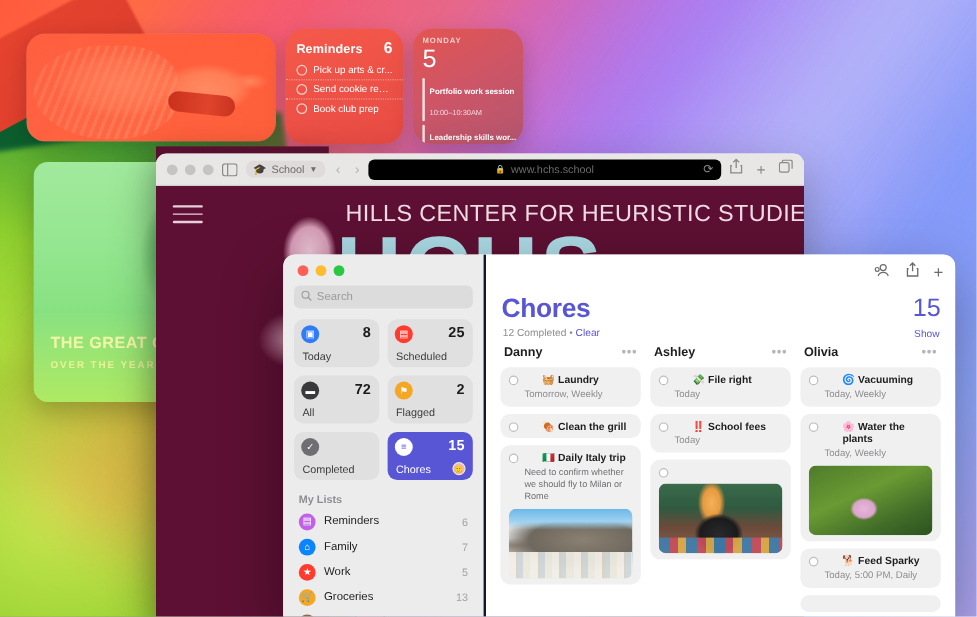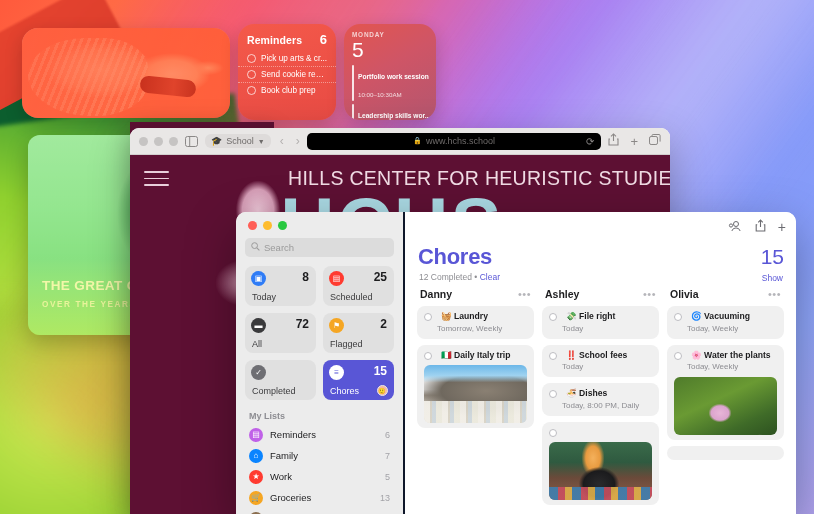--- a/index.html
+++ b/index.html
@@ -259,21 +259,21 @@
   .rm-cnt { position:absolute; right:12px; top:33px; color:#5956d6; font-size:21px; font-weight:400;}
   .rm-show { position:absolute; right:13px; top:61px; color:#5956d6; font-size:8.5px;}
   .rm-cols { position:absolute; left:0; right:0; top:74px; bottom:0; display:flex; padding:0 8px; }
   .rm-col { flex:1; min-width:0; padding:0 4px; }
   .col-head { display:flex; align-items:flex-start; justify-content:space-between; padding:2px 3px 6px; }
   .col-head .ch-name { font-size:10.5px; font-weight:700; color:#1d1d1f; }
   .col-head .ch-dots { color:#b5b5ba; font-size:11px; letter-spacing:.5px; }
   .task {
     background:#f0f0f0; border-radius:8px; padding:5px 7px; margin-bottom:6px; position:relative;
   }
-  .task .t-row { display:flex; gap:9px; align-items:flex-start; }
+  .task .t-row { display:flex; gap:20px; align-items:flex-start; }
   .t-circ { width:8px; height:8px; border-radius:50%; border:1px solid #bdbdc2; flex:0 0 auto; margin-top:2px; background:#fff;}
   .t-title { font-size:8.6px; font-weight:700; color:#1d1d1f; line-height:1.25; }
   .t-sub { font-size:8px; color:#8d8d92; margin:2px 0 0 13px; line-height:1.25;}
   .t-note { font-size:7.6px; color:#6f6f74; margin:2px 0 0 13px; line-height:1.3;}
   .t-badge {
     position:absolute; right:6px; bottom:5px; background:#fff; border:1px solid #dcdcdc;
     border-radius:3px; font-size:6px; color:#6b6b70; padding:1px 3px; line-height:1;
   }
   .t-img { margin:5px 0 0 0; height:58px; border-radius:6px; overflow:hidden; position:relative; }
   .img-greece {
@@ -566,22 +566,29 @@
           <div class="task">
             <div class="t-row">
                 <span class="t-circ"></span>
               <span class="t-title"><span>🧺</span> <span>Laundry</span></span>
               </div>
             <div class="t-sub">Tomorrow, Weekly</div>
           </div>
           <div class="task">
             <div class="t-row">
                 <span class="t-circ"></span>
+              <span class="t-title"><span>🍖</span> <span>Clean the grill</span></span>
+              </div>
+          </div>
+          <div class="task">
+            <div class="t-row">
+                <span class="t-circ"></span>
               <span class="t-title"><span>🇮🇹</span> <span>Daily Italy trip</span></span>
               </div>
+            <div class="t-note">Need to confirm whether we should fly to Milan or Rome</div>
             <div class="t-img">
                 <div class="img-greece"></div>
               </div>
           </div>
         </div>
 
         <div class="rm-col">
           <div class="col-head">
             <span class="ch-name">Ashley</span>
             <span class="ch-dots">•••</span>
@@ -596,27 +603,20 @@
           <div class="task">
             <div class="t-row">
                 <span class="t-circ"></span>
               <span class="t-title"><span>‼️</span> <span>School fees</span></span>
               </div>
             <div class="t-sub">Today</div>
           </div>
           <div class="task">
             <div class="t-row">
                 <span class="t-circ"></span>
-              <span class="t-title"><span>🍜</span> <span>Dishes</span></span>
-              </div>
-            <div class="t-sub">Today, 8:00 PM, Daily</div>
-          </div>
-          <div class="task">
-            <div class="t-row">
-                <span class="t-circ"></span>
               </div>
             <div class="t-img">
                 <div class="img-dog"></div>
               </div>
           </div>
         </div>
 
         <div class="rm-col">
           <div class="col-head">
             <span class="ch-name">Olivia</span>
@@ -632,19 +632,26 @@
           <div class="task">
             <div class="t-row">
                 <span class="t-circ"></span>
               <span class="t-title"><span>🌸</span> <span>Water the plants</span></span>
               </div>
             <div class="t-sub">Today, Weekly</div>
             <div class="t-img">
                 <div class="img-flower"></div>
               </div>
           </div>
+          <div class="task">
+            <div class="t-row">
+                <span class="t-circ"></span>
+              <span class="t-title"><span>🐕</span> <span>Feed Sparky</span></span>
+              </div>
+            <div class="t-sub">Today, 5:00 PM, Daily</div>
+          </div>
           <div class="task" style="height:14px"></div>
         </div>
 
       </div>
     </div>
   </div>
 </div>
 
 </body></html>

